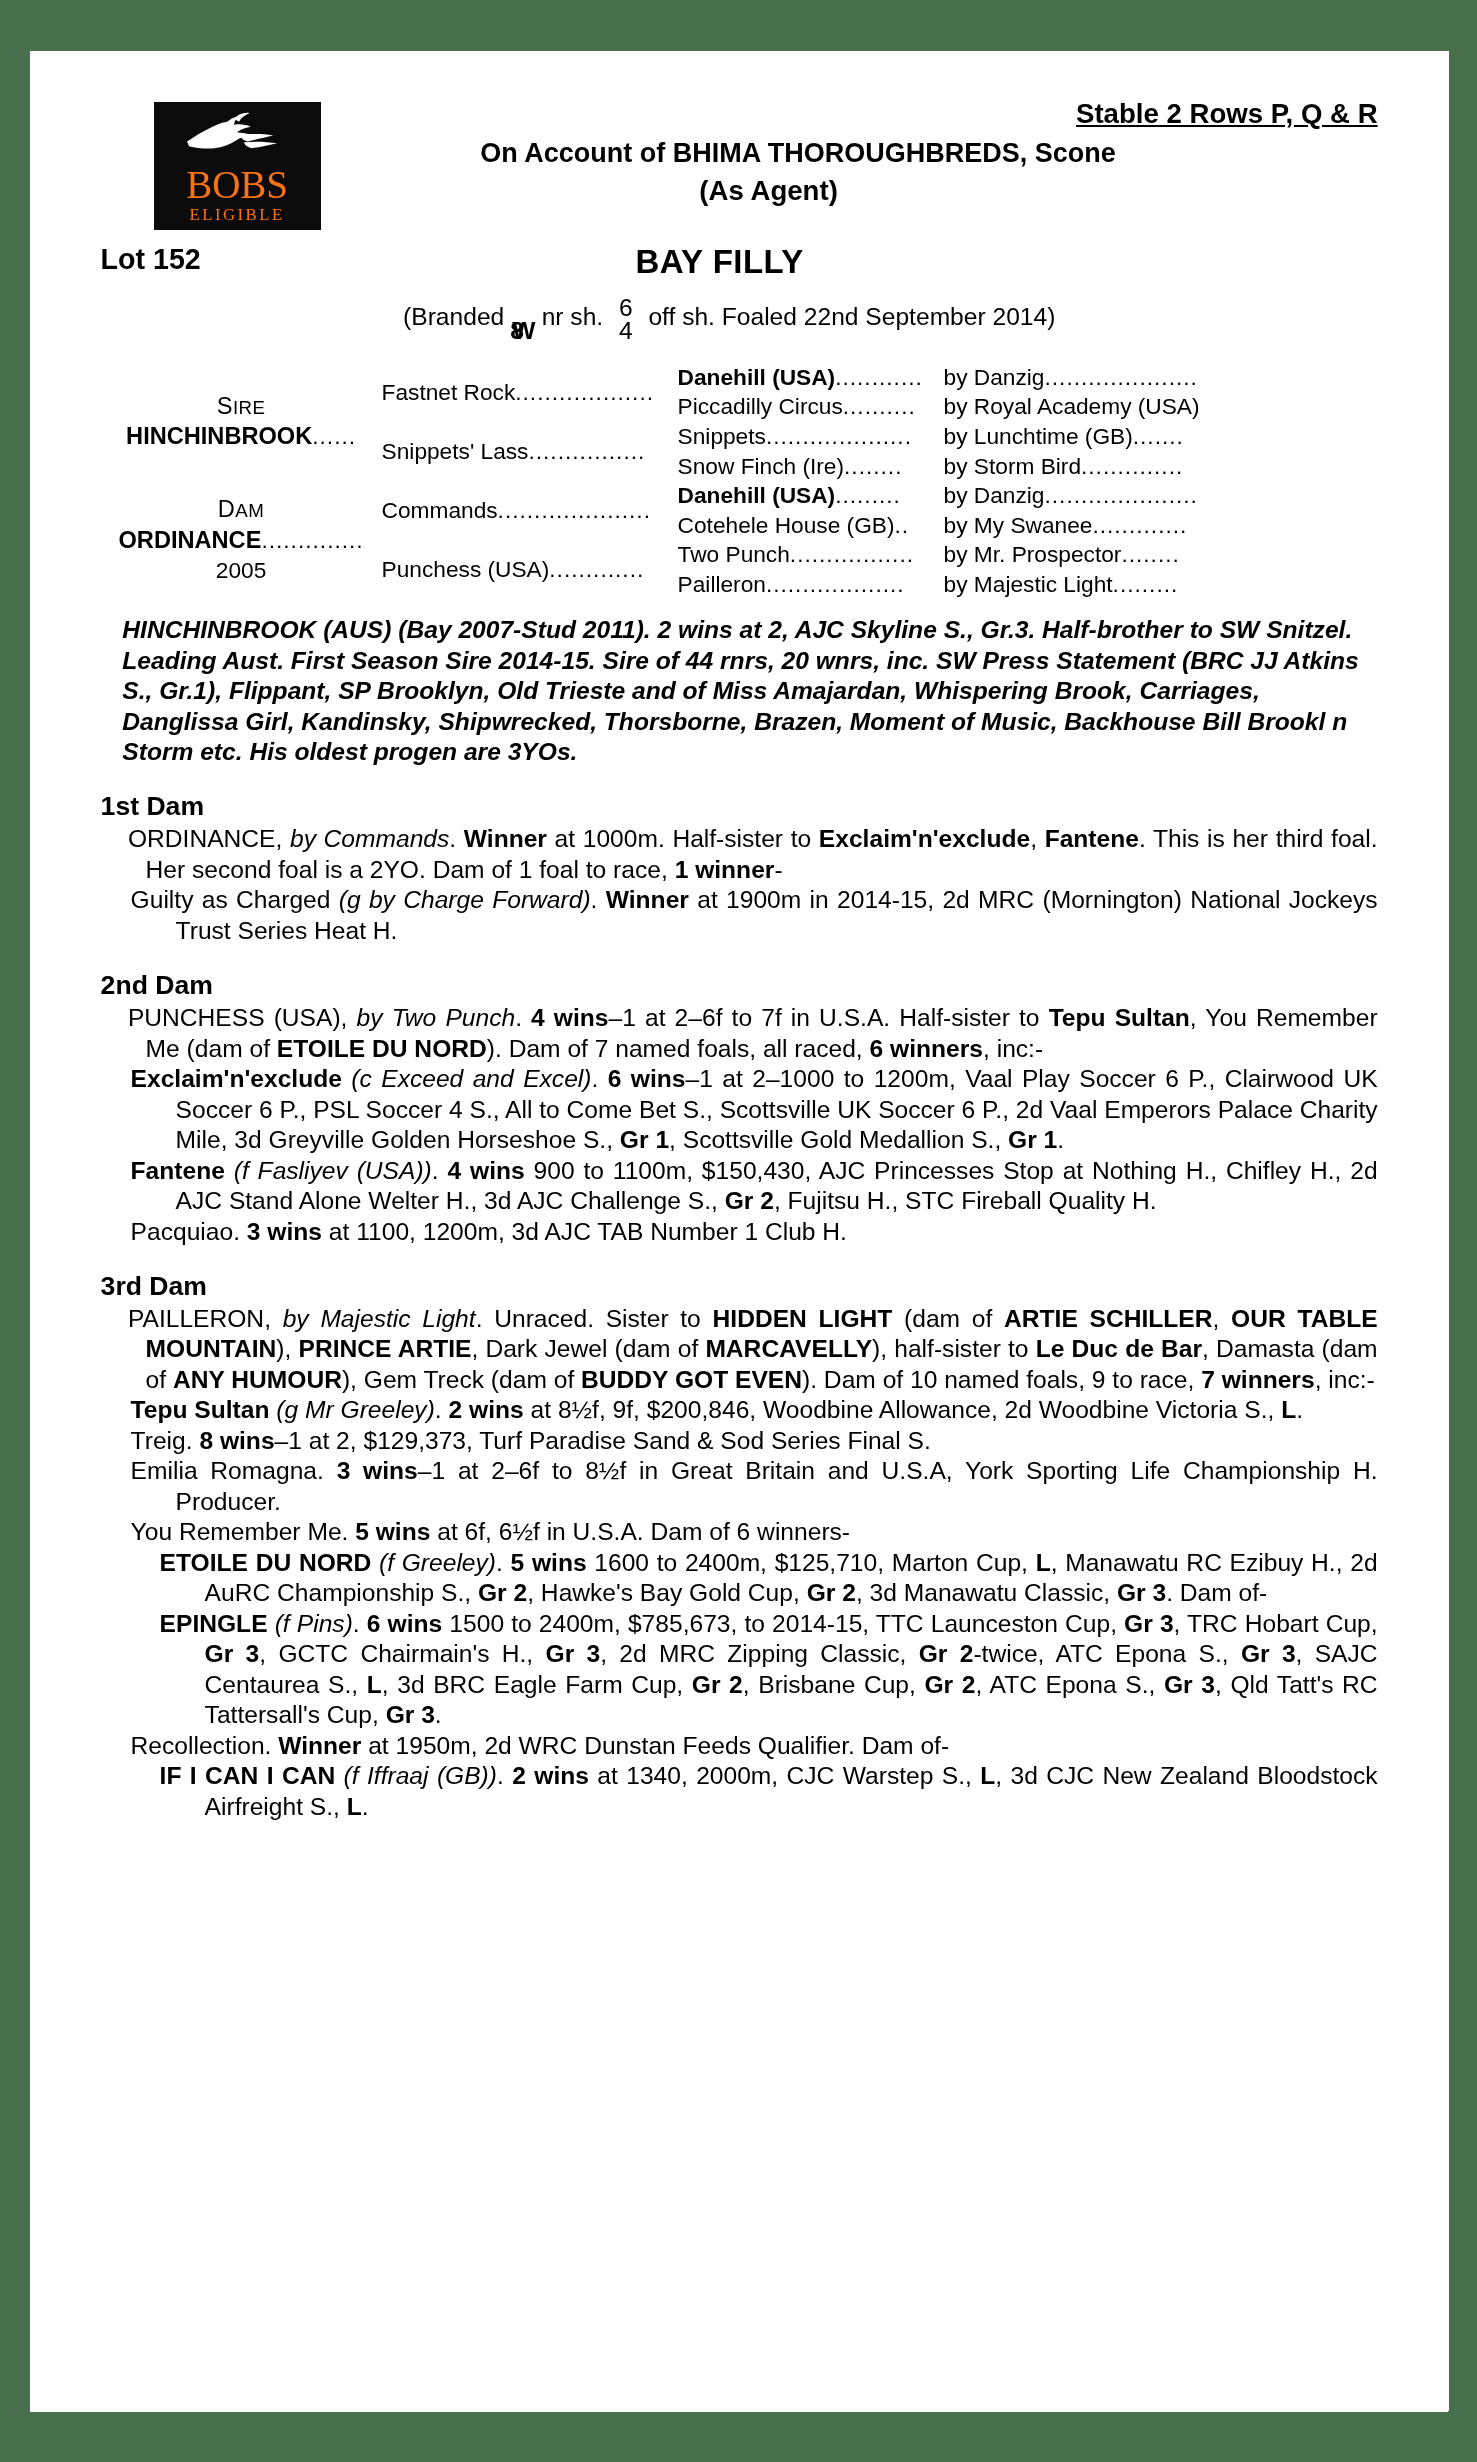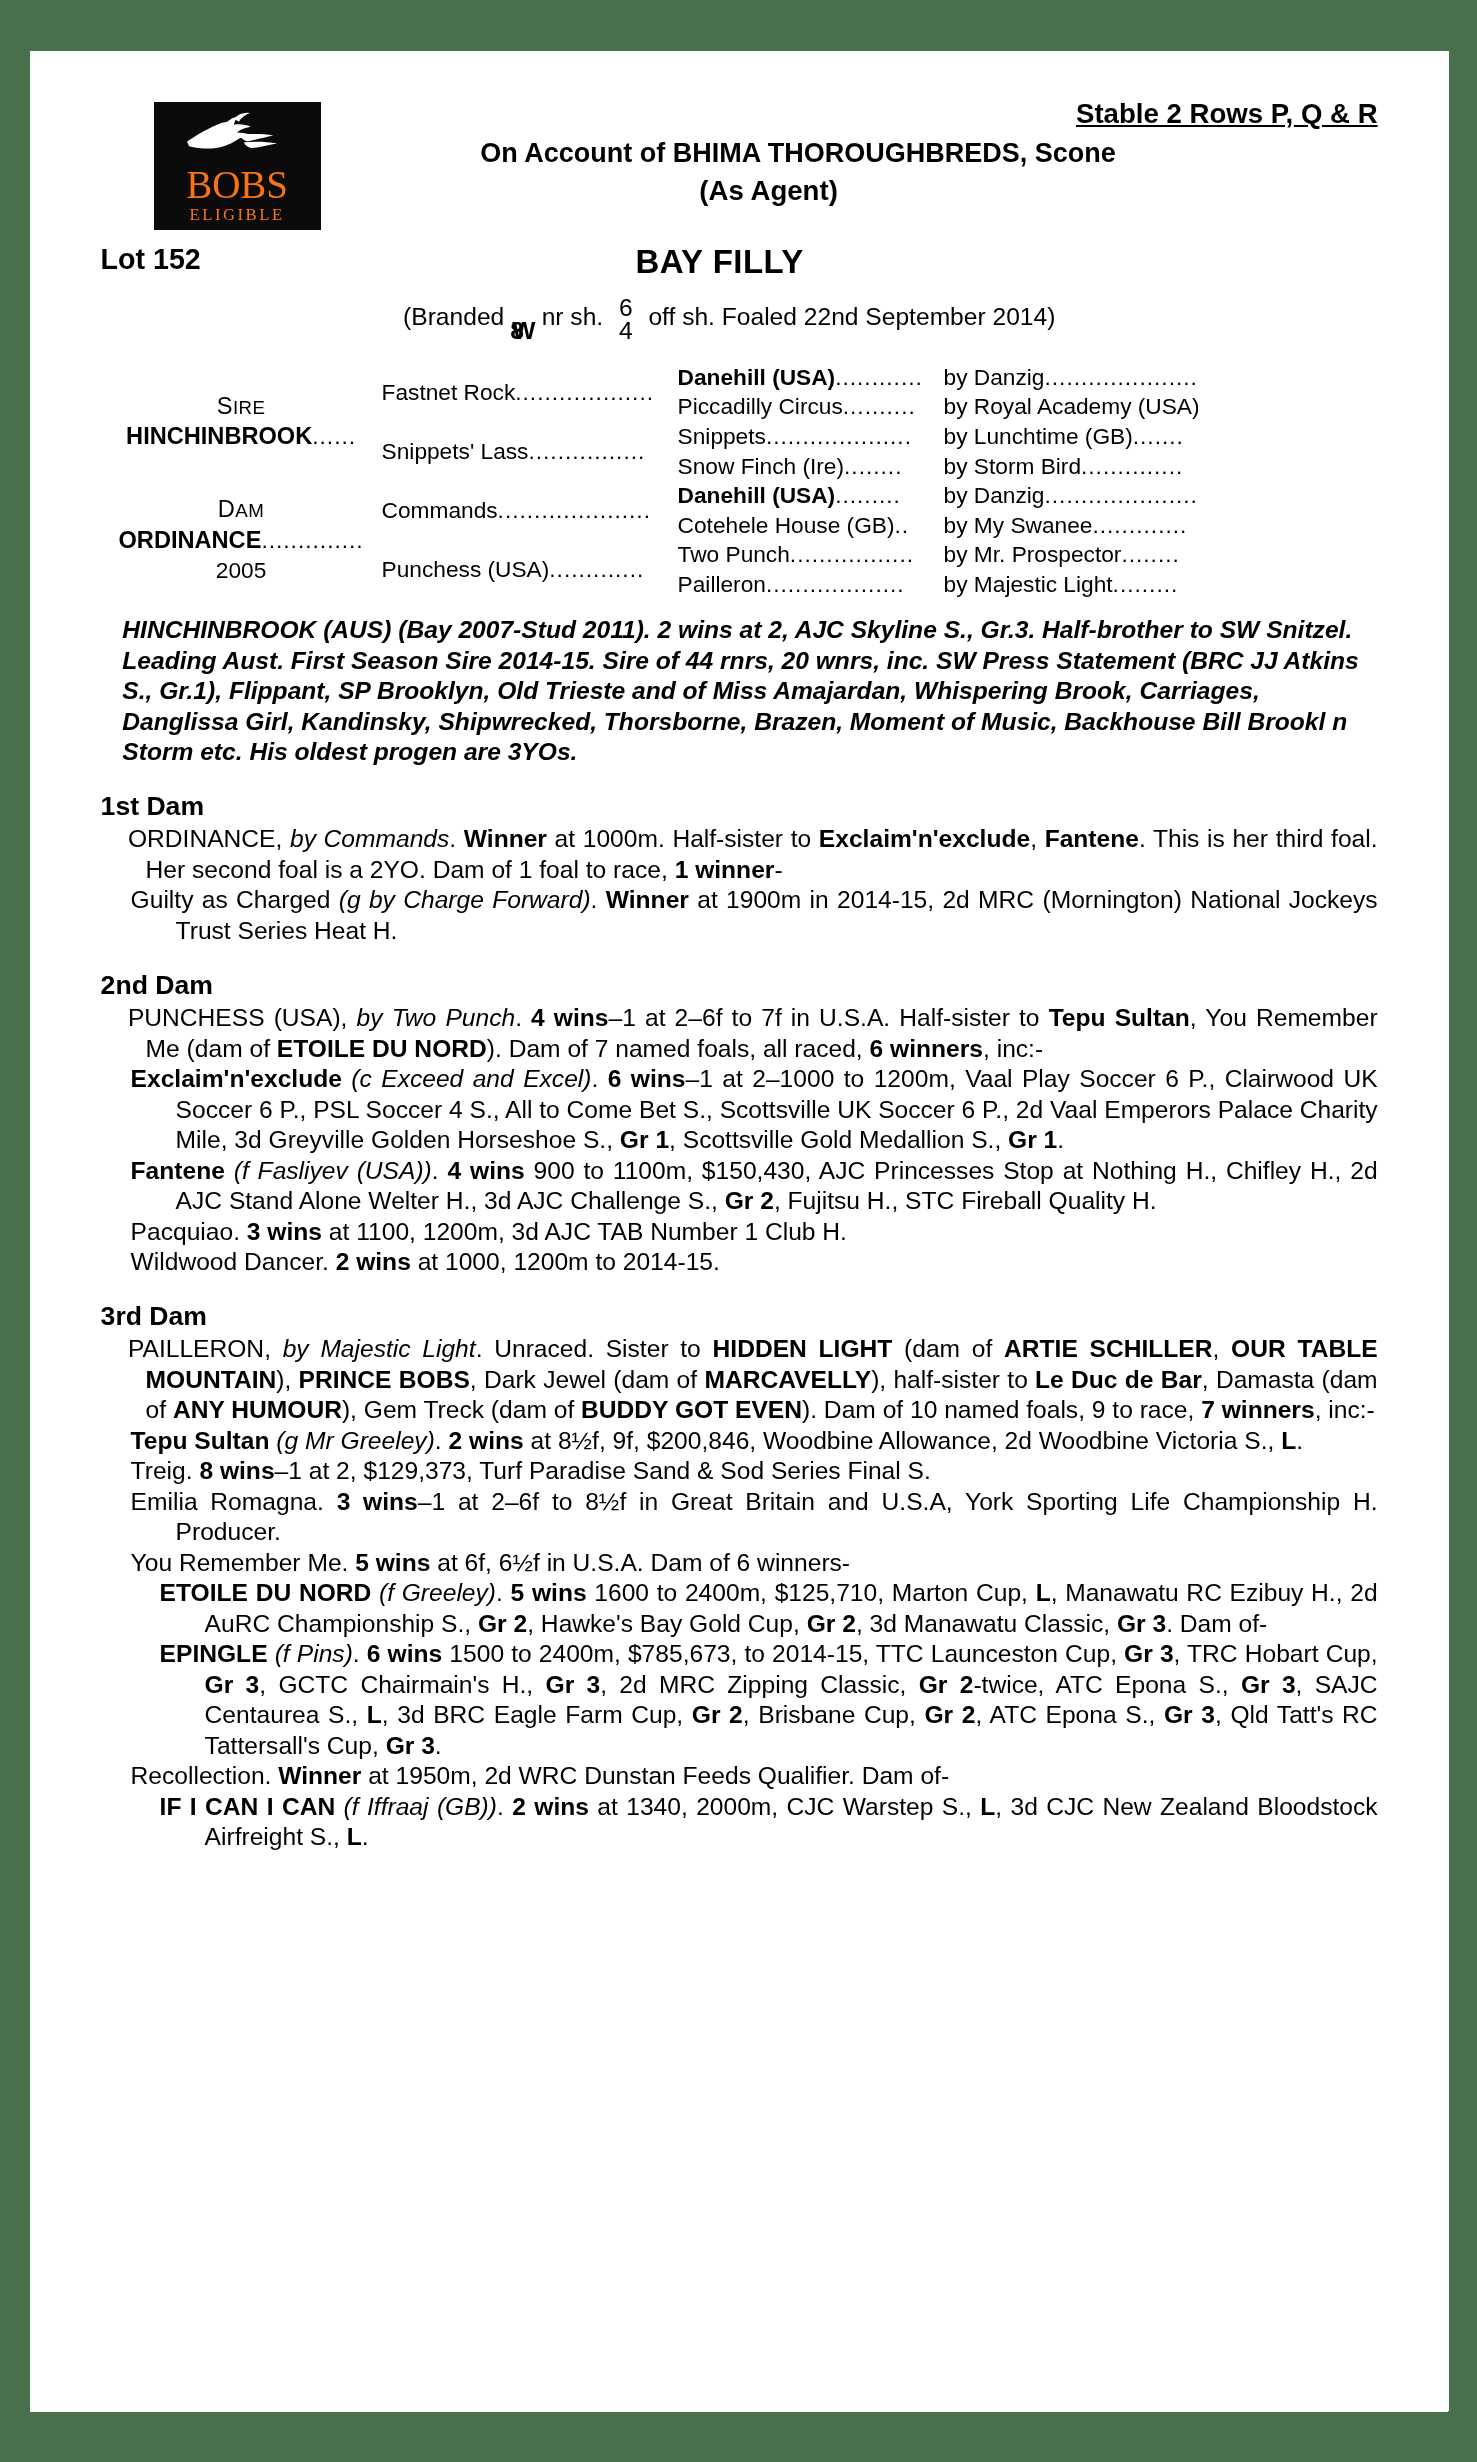--- a/index.html
+++ b/index.html
@@ -244,23 +244,22 @@
 
   <div id="sections">
       <div class="dam-head">1st Dam</div>
       <p class="para i2">ORDINANCE, <i>by Commands</i>. <b>Winner</b> at 1000m. Half-sister to <b>Exclaim'n'exclude</b>, <b>Fantene</b>. This is her third foal. Her second foal is a 2YO. Dam of 1 foal to race, <b>1 winner</b>-</p>
       <p class="para i3">Guilty as Charged <i>(g by Charge Forward)</i>. <b>Winner</b> at 1900m in 2014-15, 2d MRC (Mornington) National Jockeys Trust Series Heat H.</p>
       <div class="dam-head">2nd Dam</div>
       <p class="para i2">PUNCHESS (USA), <i>by Two Punch</i>. <b>4 wins</b>–1 at 2–6f to 7f in U.S.A. Half-sister to <b>Tepu Sultan</b>, You Remember Me (dam of <b>ETOILE DU NORD</b>). Dam of 7 named foals, all raced, <b>6 winners</b>, inc:-</p>
       <p class="para i3"><b>Exclaim'n'exclude</b> <i>(c Exceed and Excel)</i>. <b>6 wins</b>–1 at 2–1000 to 1200m, Vaal Play Soccer 6 P., Clairwood UK Soccer 6 P., PSL Soccer 4 S., All to Come Bet S., Scottsville UK Soccer 6 P., 2d Vaal Emperors Palace Charity Mile, 3d Greyville Golden Horseshoe S., <b>Gr 1</b>, Scottsville Gold Medallion S., <b>Gr 1</b>.</p>
       <p class="para i3"><b>Fantene</b> <i>(f Fasliyev (USA))</i>. <b>4 wins</b> 900 to 1100m, $150,430, AJC Princesses Stop at Nothing H., Chifley H., 2d AJC Stand Alone Welter H., 3d AJC Challenge S., <b>Gr 2</b>, Fujitsu H., STC Fireball Quality H.</p>
       <p class="para i3">Pacquiao. <b>3 wins</b> at 1100, 1200m, 3d AJC TAB Number 1 Club H.</p>
-      <p class="para i3">Wildwood Dancer. <b>2 wins</b> at 1000, 1200m to 2014-15.</p>
       <div class="dam-head">3rd Dam</div>
-      <p class="para i2">PAILLERON, <i>by Majestic Light</i>. Unraced. Sister to <b>HIDDEN LIGHT</b> (dam of <b>ARTIE SCHILLER</b>, <b>OUR TABLE MOUNTAIN</b>), <b>PRINCE BOBS</b>, Dark Jewel (dam of <b>MARCAVELLY</b>), half-sister to <b>Le Duc de Bar</b>, Damasta (dam of <b>ANY HUMOUR</b>), Gem Treck (dam of <b>BUDDY GOT EVEN</b>). Dam of 10 named foals, 9 to race, <b>7 winners</b>, inc:-</p>
+      <p class="para i2">PAILLERON, <i>by Majestic Light</i>. Unraced. Sister to <b>HIDDEN LIGHT</b> (dam of <b>ARTIE SCHILLER</b>, <b>OUR TABLE MOUNTAIN</b>), <b>PRINCE ARTIE</b>, Dark Jewel (dam of <b>MARCAVELLY</b>), half-sister to <b>Le Duc de Bar</b>, Damasta (dam of <b>ANY HUMOUR</b>), Gem Treck (dam of <b>BUDDY GOT EVEN</b>). Dam of 10 named foals, 9 to race, <b>7 winners</b>, inc:-</p>
       <p class="para i3"><b>Tepu Sultan</b> <i>(g Mr Greeley)</i>. <b>2 wins</b> at 8½f, 9f, $200,846, Woodbine Allowance, 2d Woodbine Victoria S., <b>L</b>.</p>
       <p class="para i3">Treig. <b>8 wins</b>–1 at 2, $129,373, Turf Paradise Sand &amp; Sod Series Final S.</p>
       <p class="para i3">Emilia Romagna. <b>3 wins</b>–1 at 2–6f to 8½f in Great Britain and U.S.A, York Sporting Life Championship H. Producer.</p>
       <p class="para i3">You Remember Me. <b>5 wins</b> at 6f, 6½f in U.S.A. Dam of 6 winners-</p>
       <p class="para i4"><b>ETOILE DU NORD</b> <i>(f Greeley)</i>. <b>5 wins</b> 1600 to 2400m, $125,710, Marton Cup, <b>L</b>, Manawatu RC Ezibuy H., 2d AuRC Championship S., <b>Gr 2</b>, Hawke's Bay Gold Cup, <b>Gr 2</b>, 3d Manawatu Classic, <b>Gr 3</b>. Dam of-</p>
       <p class="para i4"><b>EPINGLE</b> <i>(f Pins)</i>. <b>6 wins</b> 1500 to 2400m, $785,673, to 2014-15, TTC Launceston Cup, <b>Gr 3</b>, TRC Hobart Cup, <b>Gr 3</b>, GCTC Chairmain's H., <b>Gr 3</b>, 2d MRC Zipping Classic, <b>Gr 2</b>-twice, ATC Epona S., <b>Gr 3</b>, SAJC Centaurea S., <b>L</b>, 3d BRC Eagle Farm Cup, <b>Gr 2</b>, Brisbane Cup, <b>Gr 2</b>, ATC Epona S., <b>Gr 3</b>, Qld Tatt's RC Tattersall's Cup, <b>Gr 3</b>.</p>
       <p class="para i3">Recollection. <b>Winner</b> at 1950m, 2d WRC Dunstan Feeds Qualifier. Dam of-</p>
       <p class="para i4"><b>IF I CAN I CAN</b> <i>(f Iffraaj (GB))</i>. <b>2 wins</b> at 1340, 2000m, CJC Warstep S., <b>L</b>, 3d CJC New Zealand Bloodstock Airfreight S., <b>L</b>.</p>
     </div>
 

